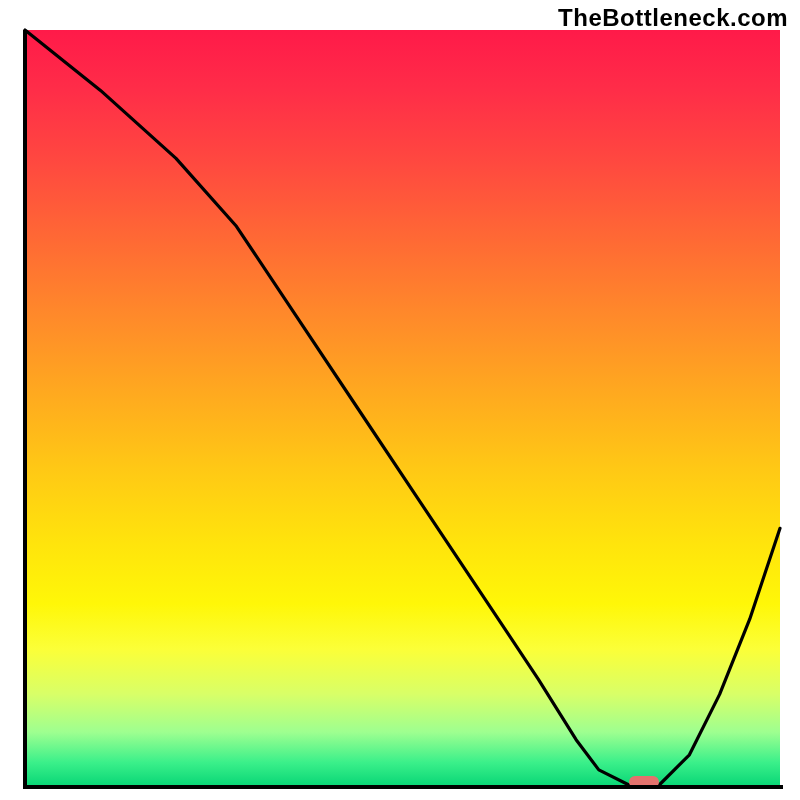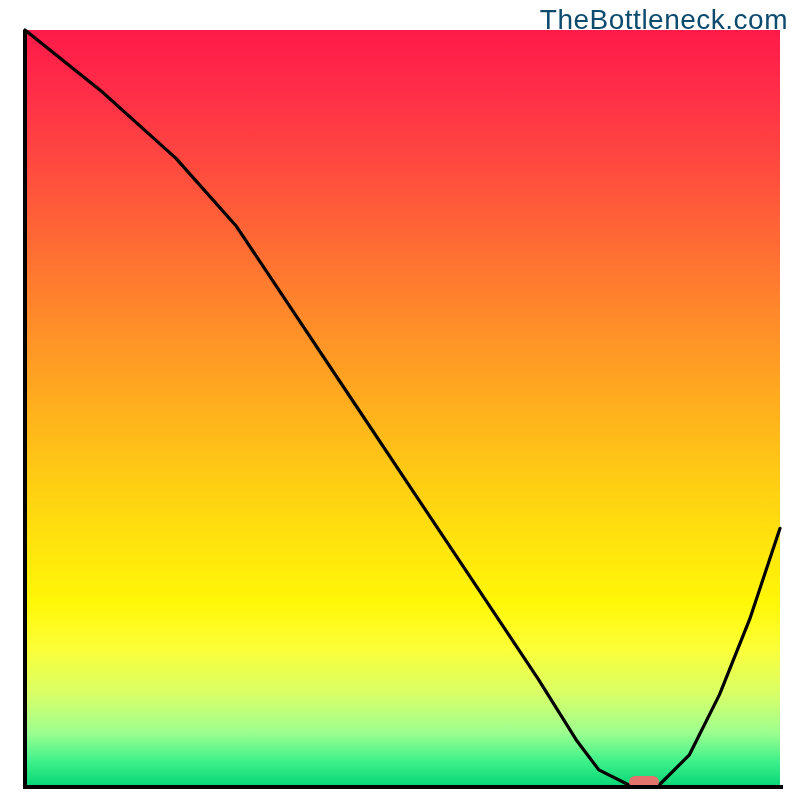--- a/index.html
+++ b/index.html
@@ -13,23 +13,23 @@
   .canvas {
     position: relative;
     width: 800px;
     height: 800px;
     background: #ffffff;
   }
   .watermark {
     position: absolute;
     top: 4px;
     right: 12px;
-    font-size: 28px;
-    font-weight: 400;
-    color: #0c4a6e;
+    font-size: 24px;
+    font-weight: 700;
+    color: #000000;
     letter-spacing: 0.5px;
   }
   .plot-area {
     position: absolute;
     left: 25px;
     top: 30px;
     width: 755px;
     height: 755px;
   }
   .gradient-bg {

